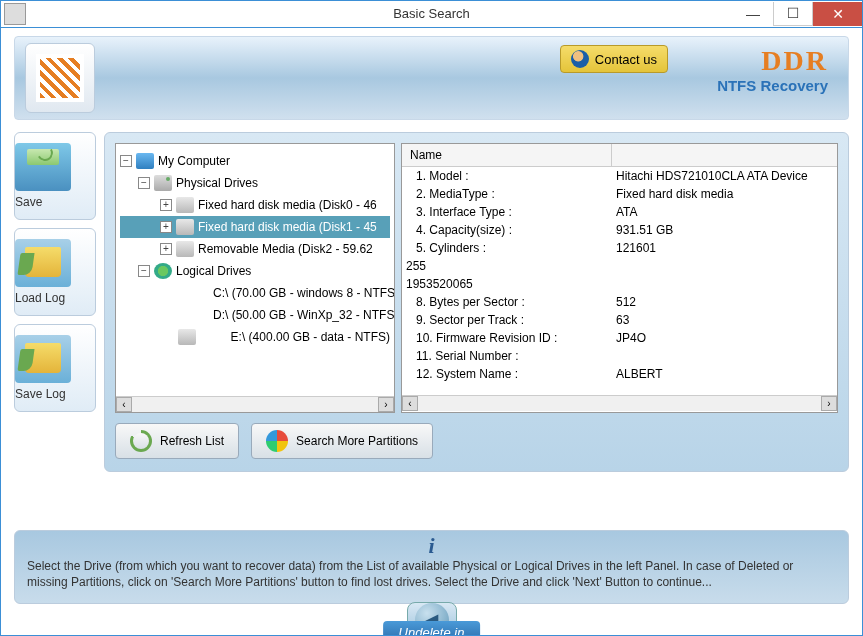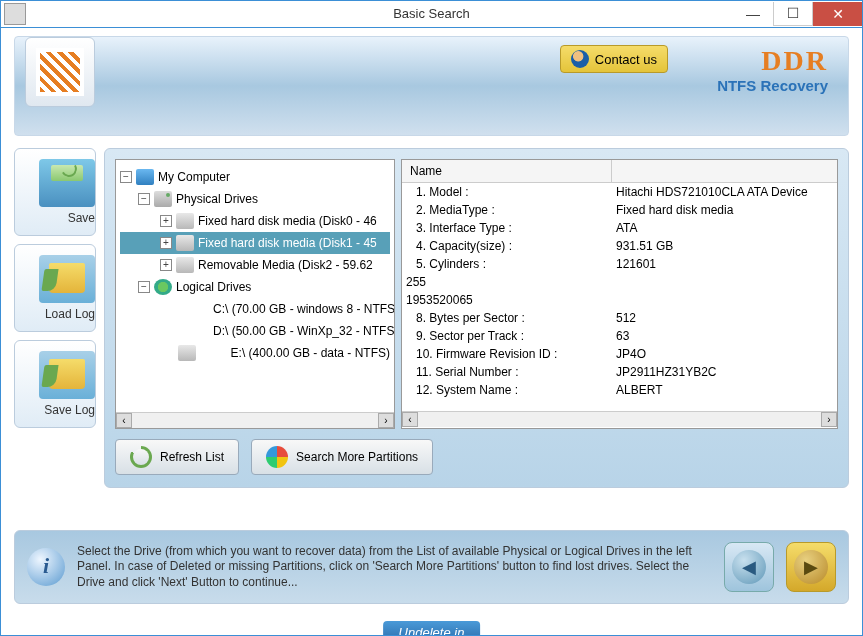--- a/index.html
+++ b/index.html
@@ -14,36 +14,36 @@
 .tb-btn.close { background: #c94f44; color: #fff; width: 50px; }
 .tb-btn.max { border: 1px solid #ccc; border-top: none; }
 
 
 .window-border { border: 1px solid #3b8fd6; position: absolute; inset: 0; pointer-events: none; }
 
 
 .content { position: relative; height: 608px; }
 
 
-.header-banner { height: 100px; margin: 8px 14px 0 14px; background: linear-gradient(180deg, #e8f2fb 0%, #a8c8e0 50%, #d0e0ee 100%); border: 1px solid #c8d8e8; border-radius: 4px; position: relative; display: flex; align-items: flex-start; }
+.header-banner { height: 84px; margin: 8px 14px 0 14px; background: linear-gradient(180deg, #e8f2fb 0%, #a8c8e0 50%, #d0e0ee 100%); border: 1px solid #c8d8e8; border-radius: 4px; position: relative; display: flex; align-items: center; }
 .logo-box { margin-left: 10px; width: 70px; height: 70px; background: linear-gradient(180deg,#fff,#e0e8f0); border: 1px solid #bcd; border-radius: 6px; display:flex; align-items:center; justify-content:center; }
 .logo-inner { width: 48px; height: 48px; background: #fff; position: relative; }
 .logo-inner::before { content:""; position:absolute; inset:4px; background: repeating-linear-gradient(45deg,#e67e22 0 4px,#fff 4px 8px); }
 .contact-btn { position: absolute; right: 180px; top: 8px; background: linear-gradient(180deg,#f5dc6a,#e4c43a); border: 1px solid #b89a2a; border-radius: 4px; padding: 4px 10px; display: flex; align-items: center; gap: 6px; font-size: 13px; cursor: pointer; }
 .contact-icon { width: 18px; height: 18px; background: radial-gradient(circle at 40% 35%, #f0c080 30%, #1a5fa8 35%); border-radius: 50%; }
 .brand { position: absolute; right: 20px; top: 8px; text-align: right; }
 .brand-ddr { font-size: 28px; font-weight: bold; color: #e67e22; font-family: Georgia, serif; letter-spacing: 2px; }
 .brand-sub { font-size: 15px; color: #2a72b8; font-weight: 600; }
 
 
 .middle { display: flex; margin: 12px 14px 0 14px; gap: 8px; height: 340px; }
 
 
 .sidebar { width: 82px; display: flex; flex-direction: column; gap: 8px; }
-.side-btn { height: 88px; background: linear-gradient(180deg,#fff,#e0ecf6); border: 1px solid #bcd; border-radius: 6px; display:flex; flex-direction:column; align-items:flex-end; justify-content:center; gap:4px; cursor:pointer; font-size:12px; color:#333; }
+.side-btn { height: 88px; background: linear-gradient(180deg,#fff,#e0ecf6); border: 1px solid #bcd; border-radius: 6px; display:flex; flex-direction:column; align-items:flex-start; justify-content:center; gap:4px; cursor:pointer; font-size:12px; color:#333; }
 .side-icon { width: 56px; height: 48px; border-radius: 4px; position:relative; }
 .save-icon { background: linear-gradient(180deg,#7ec8e8,#4a90c0); }
 .save-icon::before { content:""; position:absolute; top:6px; left:12px; width:32px; height:16px; background: linear-gradient(180deg,#c8e8b0,#8bc870); border-radius: 2px; }
 .save-icon::after { content:""; position:absolute; top:2px; left:22px; width:12px; height:12px; border: 2px solid #6aa850; border-top-color:transparent; border-left-color:transparent; border-radius:50%; transform:rotate(15deg); }
 .folder-icon { background: linear-gradient(180deg,#a8d0e8,#6ab0d8); }
 .folder-icon::before { content:""; position:absolute; top:8px; left:10px; width:36px; height:30px; background: linear-gradient(180deg,#f5dc6a,#e4b43a); border-radius: 2px 2px 4px 4px; }
 .folder-icon::after { content:""; position:absolute; top:14px; left:4px; width:14px; height:22px; background:#6aa850; border-radius: 2px 0 8px 2px; transform: skewX(-8deg); }
 
 
 .main-panel { flex: 1; background: linear-gradient(180deg,#d8e8f4,#b8d4e8); border: 1px solid #bcd; border-radius: 6px; padding: 10px; display:flex; flex-direction:column; }
@@ -80,21 +80,21 @@
 
 
 .panel-btns { display:flex; gap: 12px; margin-top: 10px; }
 .pbtn { background: linear-gradient(180deg,#f8f8f8,#d8e0e6); border:1px solid #9ab; border-radius:4px; padding: 6px 14px; display:flex; align-items:center; gap:8px; font-size:12px; cursor:pointer; min-width: 120px; }
 .pbtn-icon { width:22px; height:22px; border-radius:50%; }
 .refresh-icon { background: conic-gradient(#6aa850 0 300deg, transparent 0); position:relative; }
 .refresh-icon::after { content:""; position:absolute; left:3px; top:3px; width:16px; height:16px; background: linear-gradient(180deg,#f8f8f8,#d8e0e6); border-radius:50%; }
 .chart-icon { background: conic-gradient(#e74c3c 0 90deg,#f1c40f 0 180deg,#2ecc71 0 270deg,#3498db 0); }
 
 
-.footer { position:absolute; bottom: 40px; left: 14px; right: 14px; height: 74px; background: linear-gradient(180deg,#a8c8e0,#c8dceb); border:1px solid #bcd; border-radius:6px; display:flex; align-items:center; padding: 16px 12px; gap: 12px; }
+.footer { position:absolute; bottom: 40px; left: 14px; right: 14px; height: 74px; background: linear-gradient(180deg,#a8c8e0,#c8dceb); border:1px solid #bcd; border-radius:6px; display:flex; align-items:center; padding: 16px 12px; gap: 12px; flex-direction: column; }
 .info-icon { width: 38px; height: 38px; background: radial-gradient(circle at 35% 30%, #eef6ff, #5a9ad0); border-radius:50%; position:relative; }
 .info-icon::after { content:"i"; position:absolute; left:50%; top:50%; transform:translate(-50%,-55%); font-style: italic; font-weight:bold; font-size:22px; font-family: Georgia,serif; color:#2a5a90; }
 .info-text { flex:1; font-size:12px; color:#333; line-height:1.3; }
 .nav-btn { width:50px; height:50px; border-radius:8px; display:flex; align-items:center; justify-content:center; cursor:pointer; }
 .nav-back { background: linear-gradient(180deg,#d8e8f4,#9ec4dc); border:1px solid #7aa; }
 .nav-next { background: linear-gradient(180deg,#f5dc6a,#d4a82a); border:1px solid #b89a2a; }
 .arrow-circle { width:34px; height:34px; border-radius:50%; display:flex; align-items:center; justify-content:center; font-size:18px; }
 .nav-back .arrow-circle { background: radial-gradient(circle at 35% 30%,#c8e0ee,#6098b8); color:#2a5a80; }
 .nav-next .arrow-circle { background: radial-gradient(circle at 35% 30%,#e8d080,#b88a2a); color:#5a4a10; }
 
@@ -237,21 +237,20 @@
               <div class="grid-row">
                 <div class="gc-name">9. Sector per Track :</div>
                 <div class="gc-val">63</div>
               </div>
               <div class="grid-row">
                 <div class="gc-name">10. Firmware Revision ID :</div>
                 <div class="gc-val">JP4O</div>
               </div>
               <div class="grid-row">
                 <div class="gc-name">11. Serial Number :</div>
-                <div class="gc-val">JP2911HZ31YB2C</div>
               </div>
               <div class="grid-row">
                 <div class="gc-name">12. System Name :</div>
                 <div class="gc-val">ALBERT</div>
               </div>
             </div>
           <div class="grid-scroll-x">
               <div class="sb-arrow">‹</div>
               <div class="sb-track"></div>
               <div class="sb-arrow">›</div>

